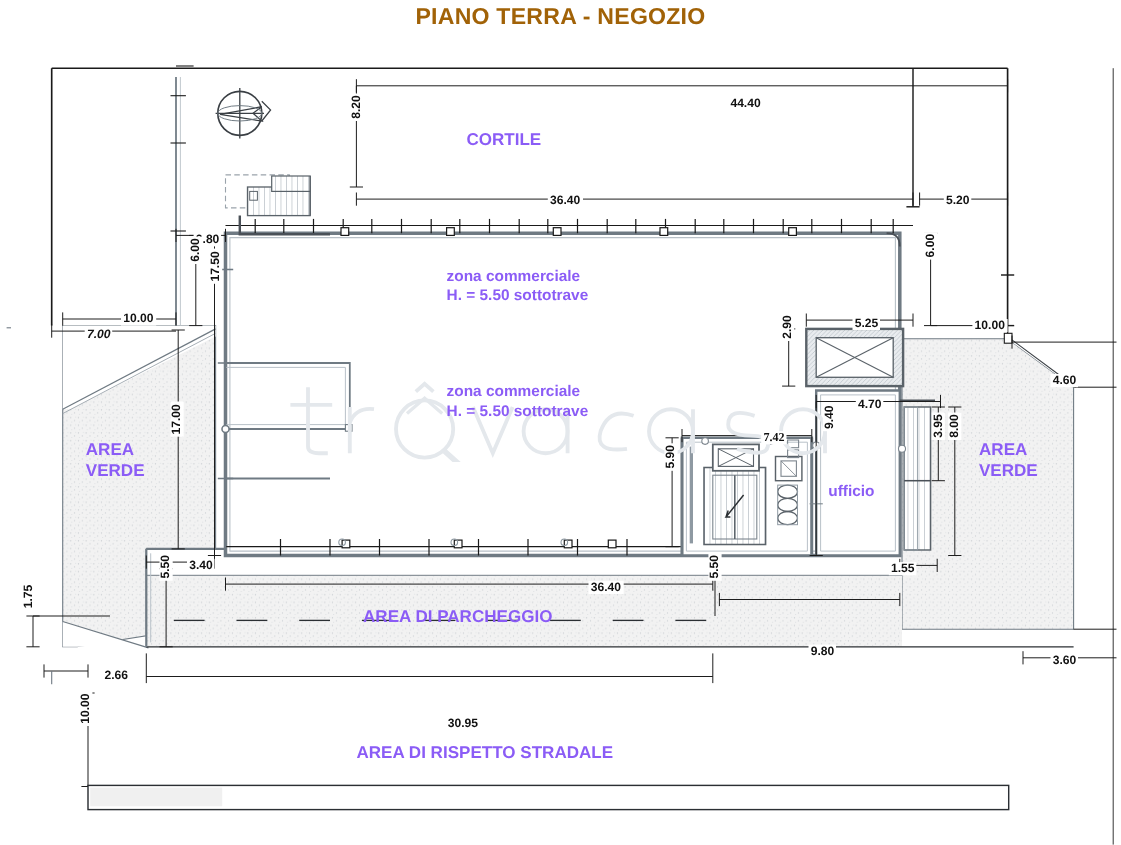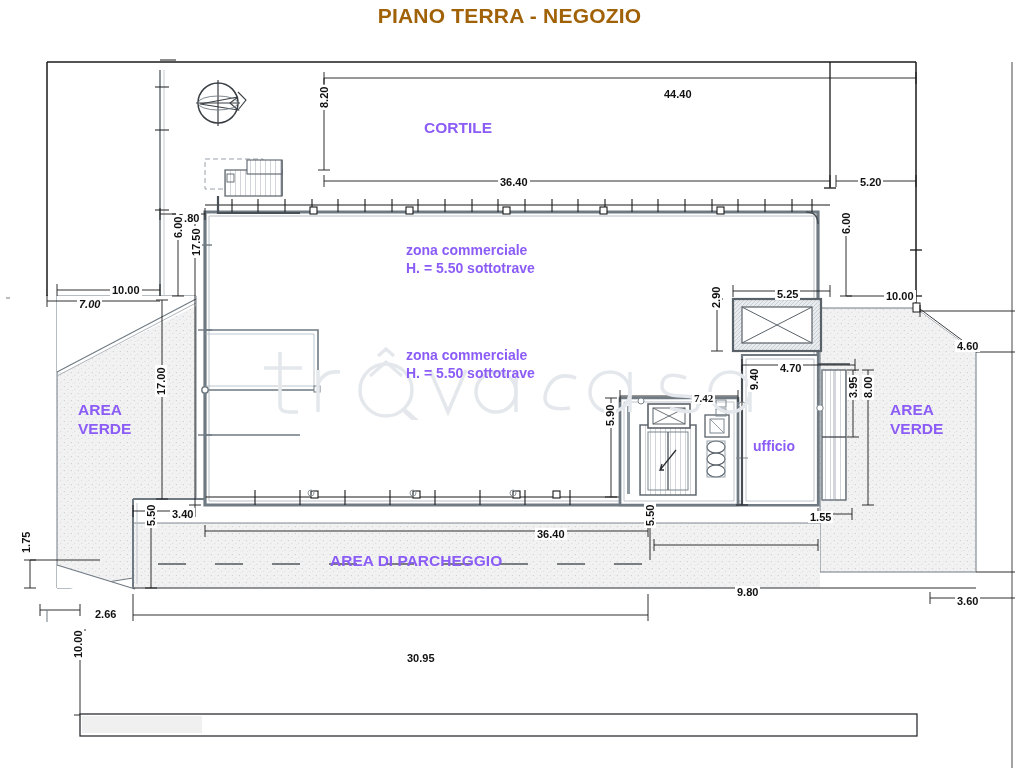--- a/index.html
+++ b/index.html
@@ -517,20 +517,21 @@
 
   <div class="area-label big" style="left:890px; top:400px; text-align:left;">
     <div>AREA</div>
     <div>VERDE</div>
   </div>
 
   <div class="area-label small" style="left:753px; top:438px;">ufficio</div>
 
   <div class="area-label big" style="left:330px; top:551px;">AREA DI PARCHEGGIO</div>
 
+  <div class="area-label big" style="left:324px; top:675px;">AREA DI RISPETTO STRADALE</div>
 
   <div id="dim-layer">
       <div class="dim" style="left: 662px; top: 88px;">44.40</div>
       <div class="dim vert" style="left: 318px; top: 110px;">8.20</div>
       <div class="dim" style="left: 498px; top: 176px;">36.40</div>
       <div class="dim" style="left: 858px; top: 176px;">5.20</div>
       <div class="dim" style="left: 176px; top: 212px;">2.80</div>
       <div class="dim vert" style="left: 172px; top: 240px;">6.00</div>
       <div class="dim vert" style="left: 190px; top: 258px;">17.50</div>
       <div class="dim vert" style="left: 840px; top: 236px;">6.00</div>

